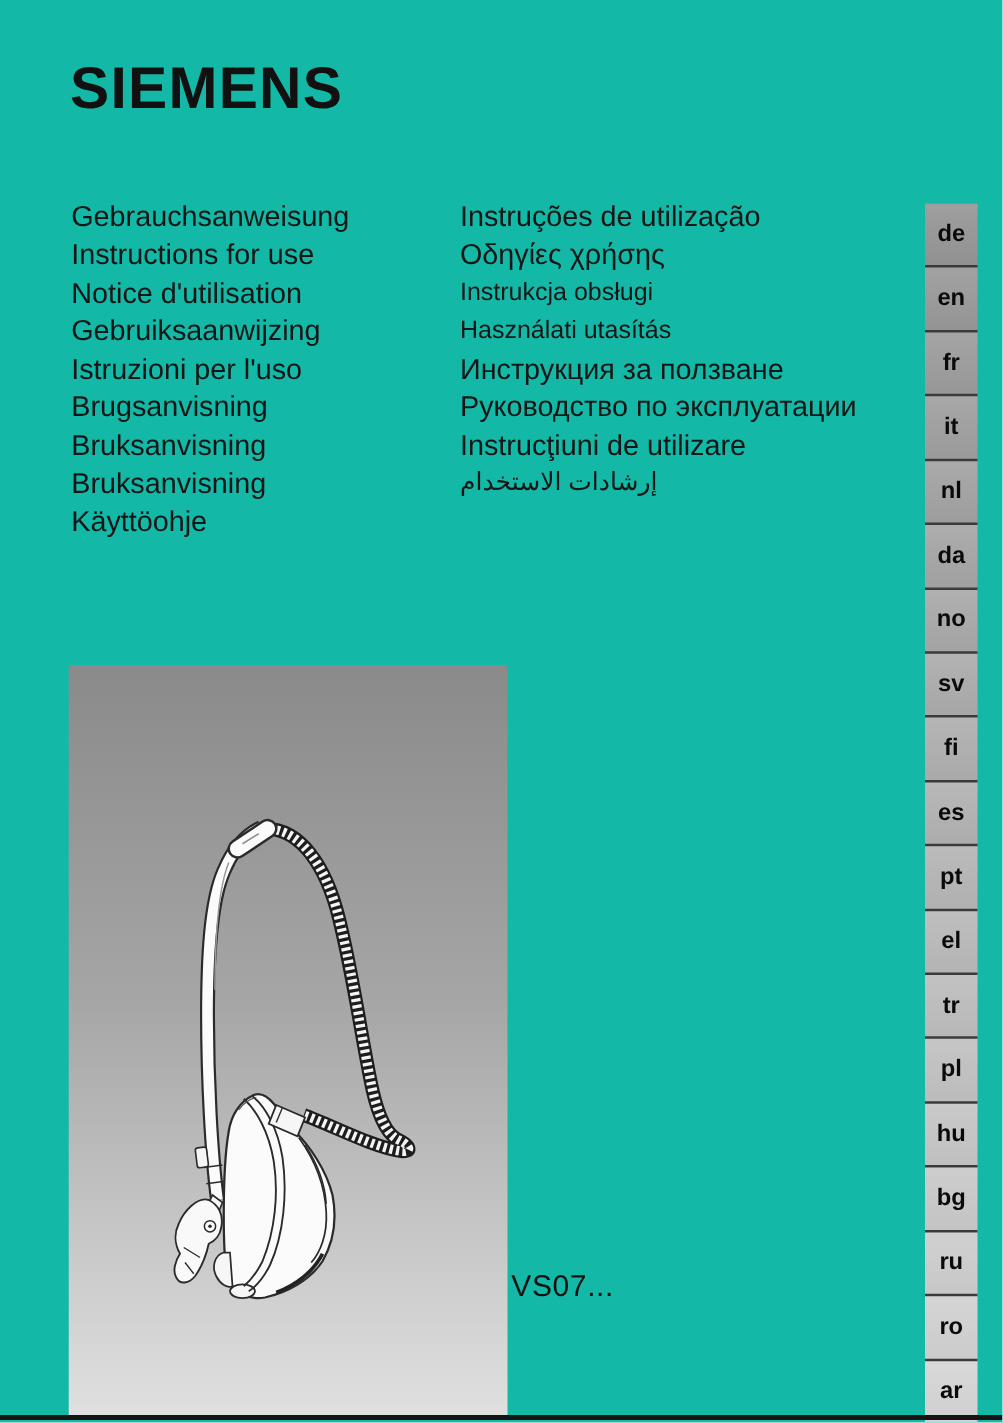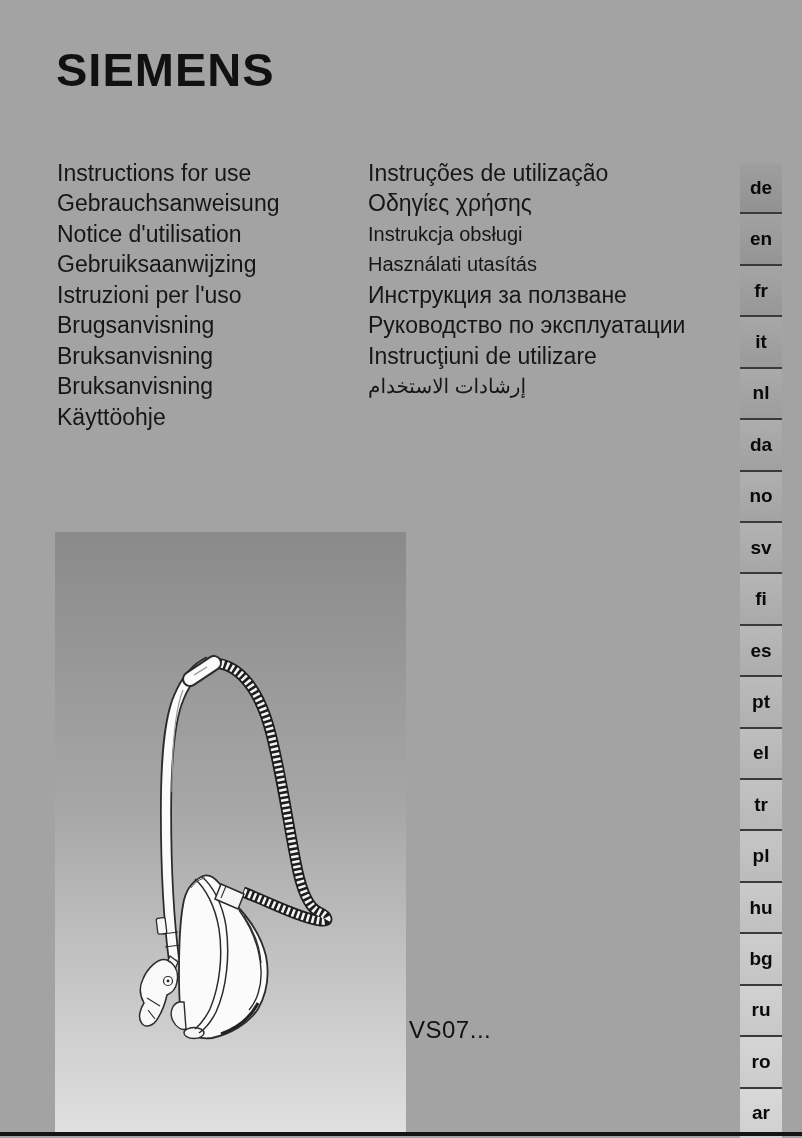--- a/index.html
+++ b/index.html
@@ -1,18 +1,18 @@
 <!DOCTYPE html>
 <html><head>
 <meta charset="utf-8">
 <style>
   html,body { margin:0; padding:0; background:#ffffff; }
   #page {
     position:relative; width:802px; height:1138px; overflow:hidden;
-    background:#a3a3a3; font-family:"Liberation Sans", sans-serif; color:#161616;
+    background:#14b8a6; font-family:"Liberation Sans", sans-serif; color:#161616;
   }
 
   
   #logo {
     position:absolute; left:56px; top:46px;
     font-size:47px; font-weight:bold; letter-spacing:1px;
     line-height:47px; color:#111;
   }
 
   
@@ -56,22 +56,22 @@
   }
 </style>
 </head>
 <body>
 
 <div id="page">
 
   <div id="logo">SIEMENS</div>
 
   <div id="col-left" class="titles-col">
+    <div class="line">Gebrauchsanweisung</div>
     <div class="line">Instructions for use</div>
-    <div class="line">Gebrauchsanweisung</div>
     <div class="line">Notice d'utilisation</div>
     <div class="line">Gebruiksaanwijzing</div>
     <div class="line">Istruzioni per l'uso</div>
     <div class="line">Brugsanvisning</div>
     <div class="line">Bruksanvisning</div>
     <div class="line">Bruksanvisning</div>
     <div class="line">Käyttöohje</div>
   </div>
 
   <div id="col-right" class="titles-col">

